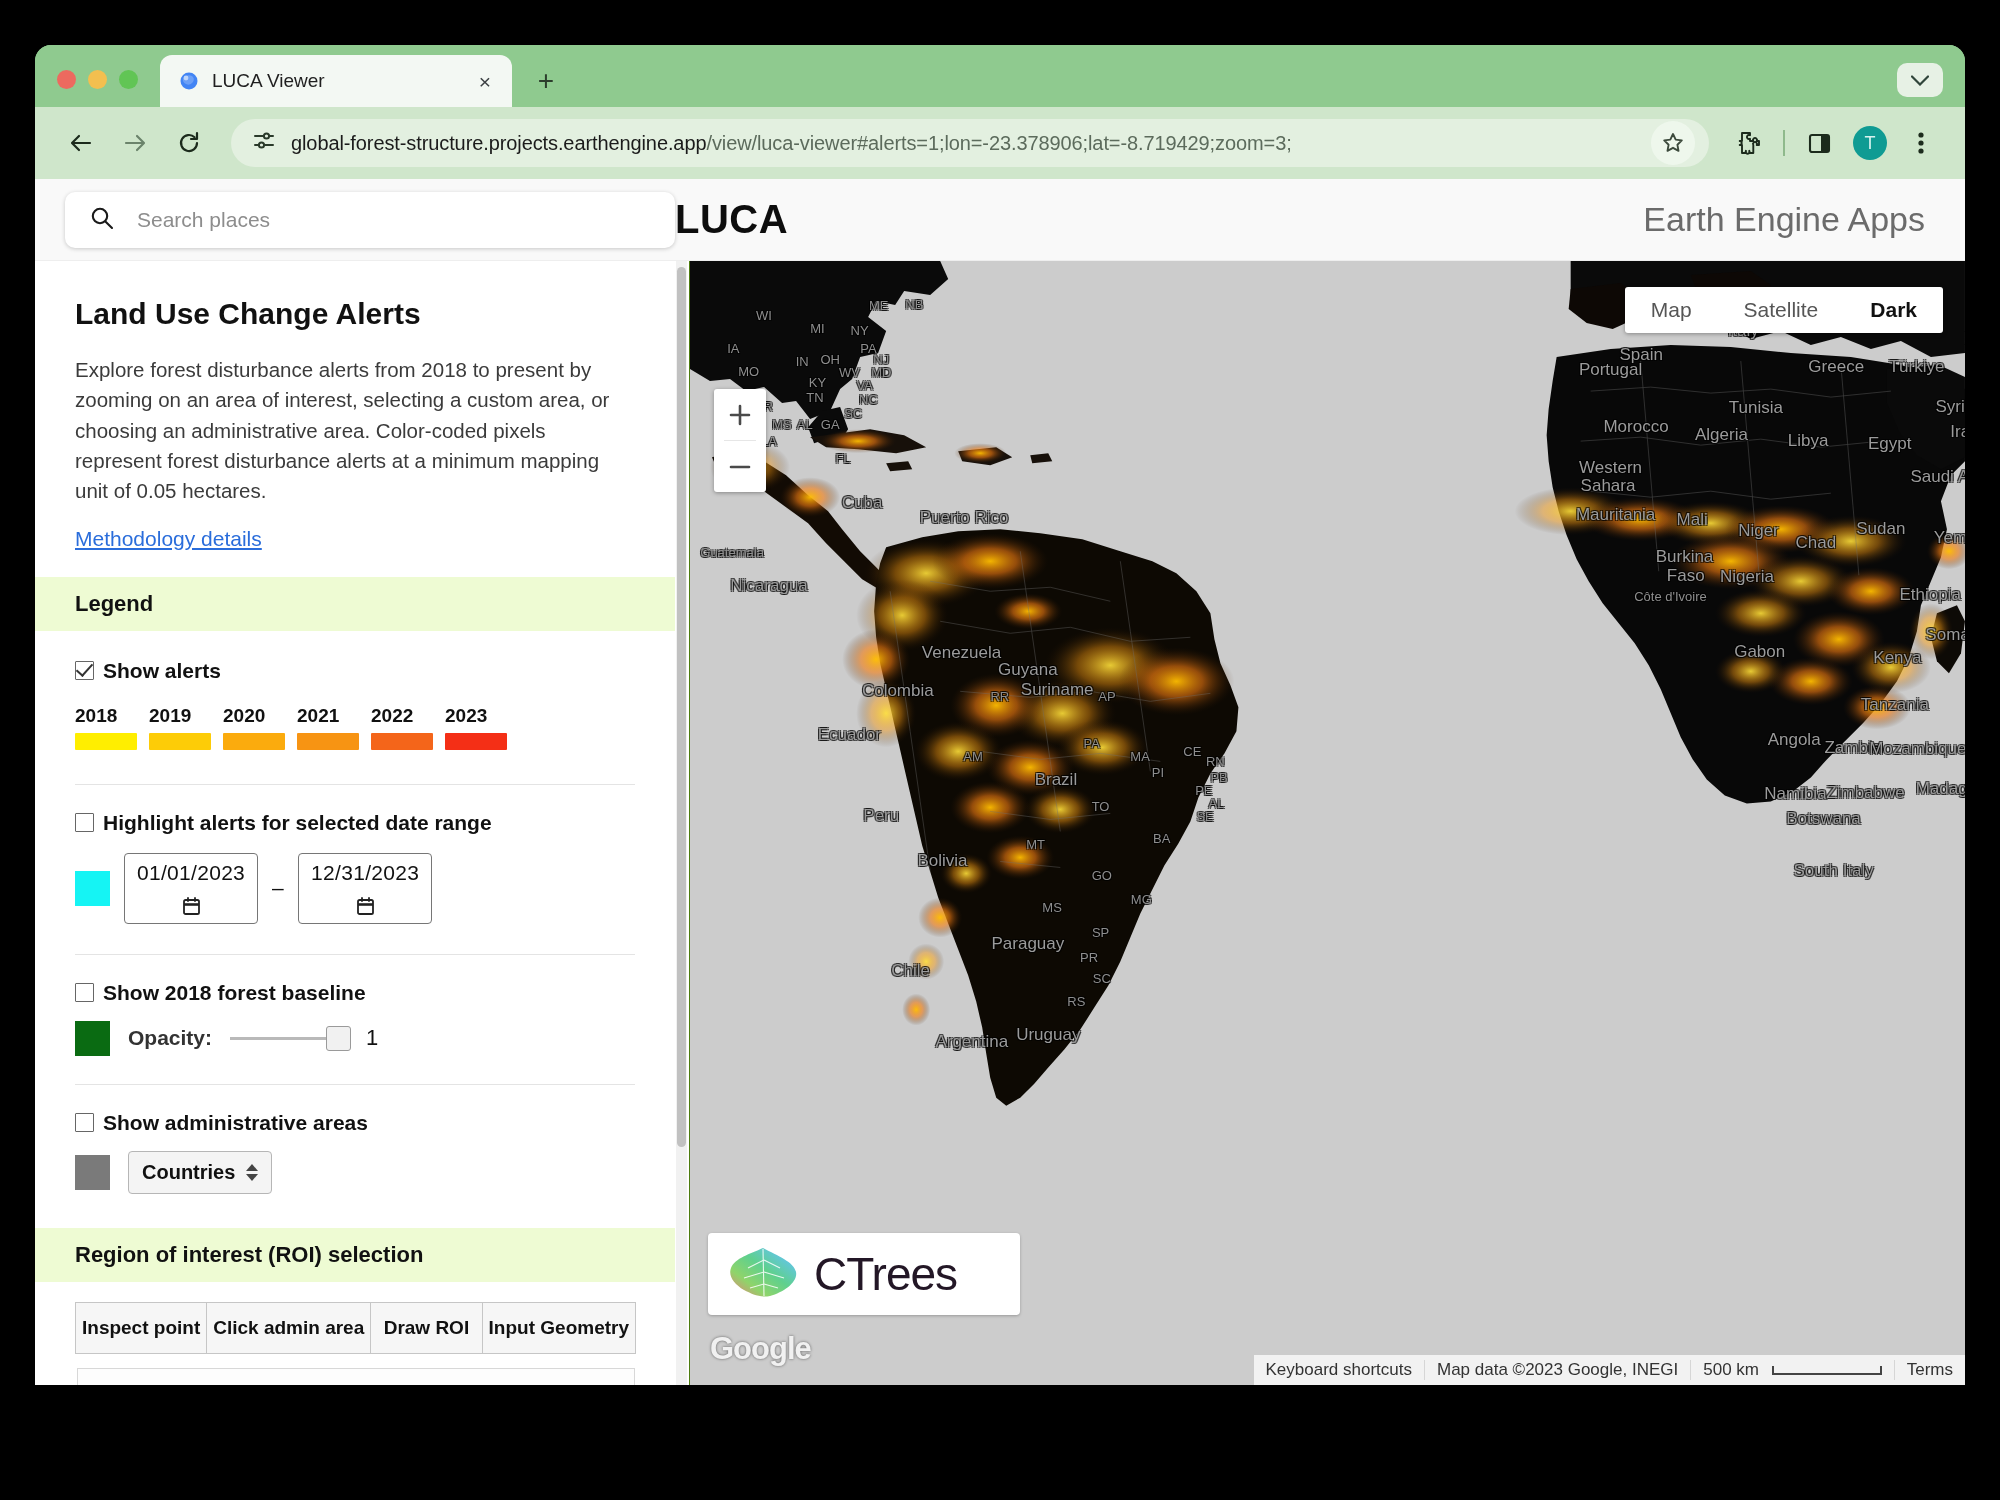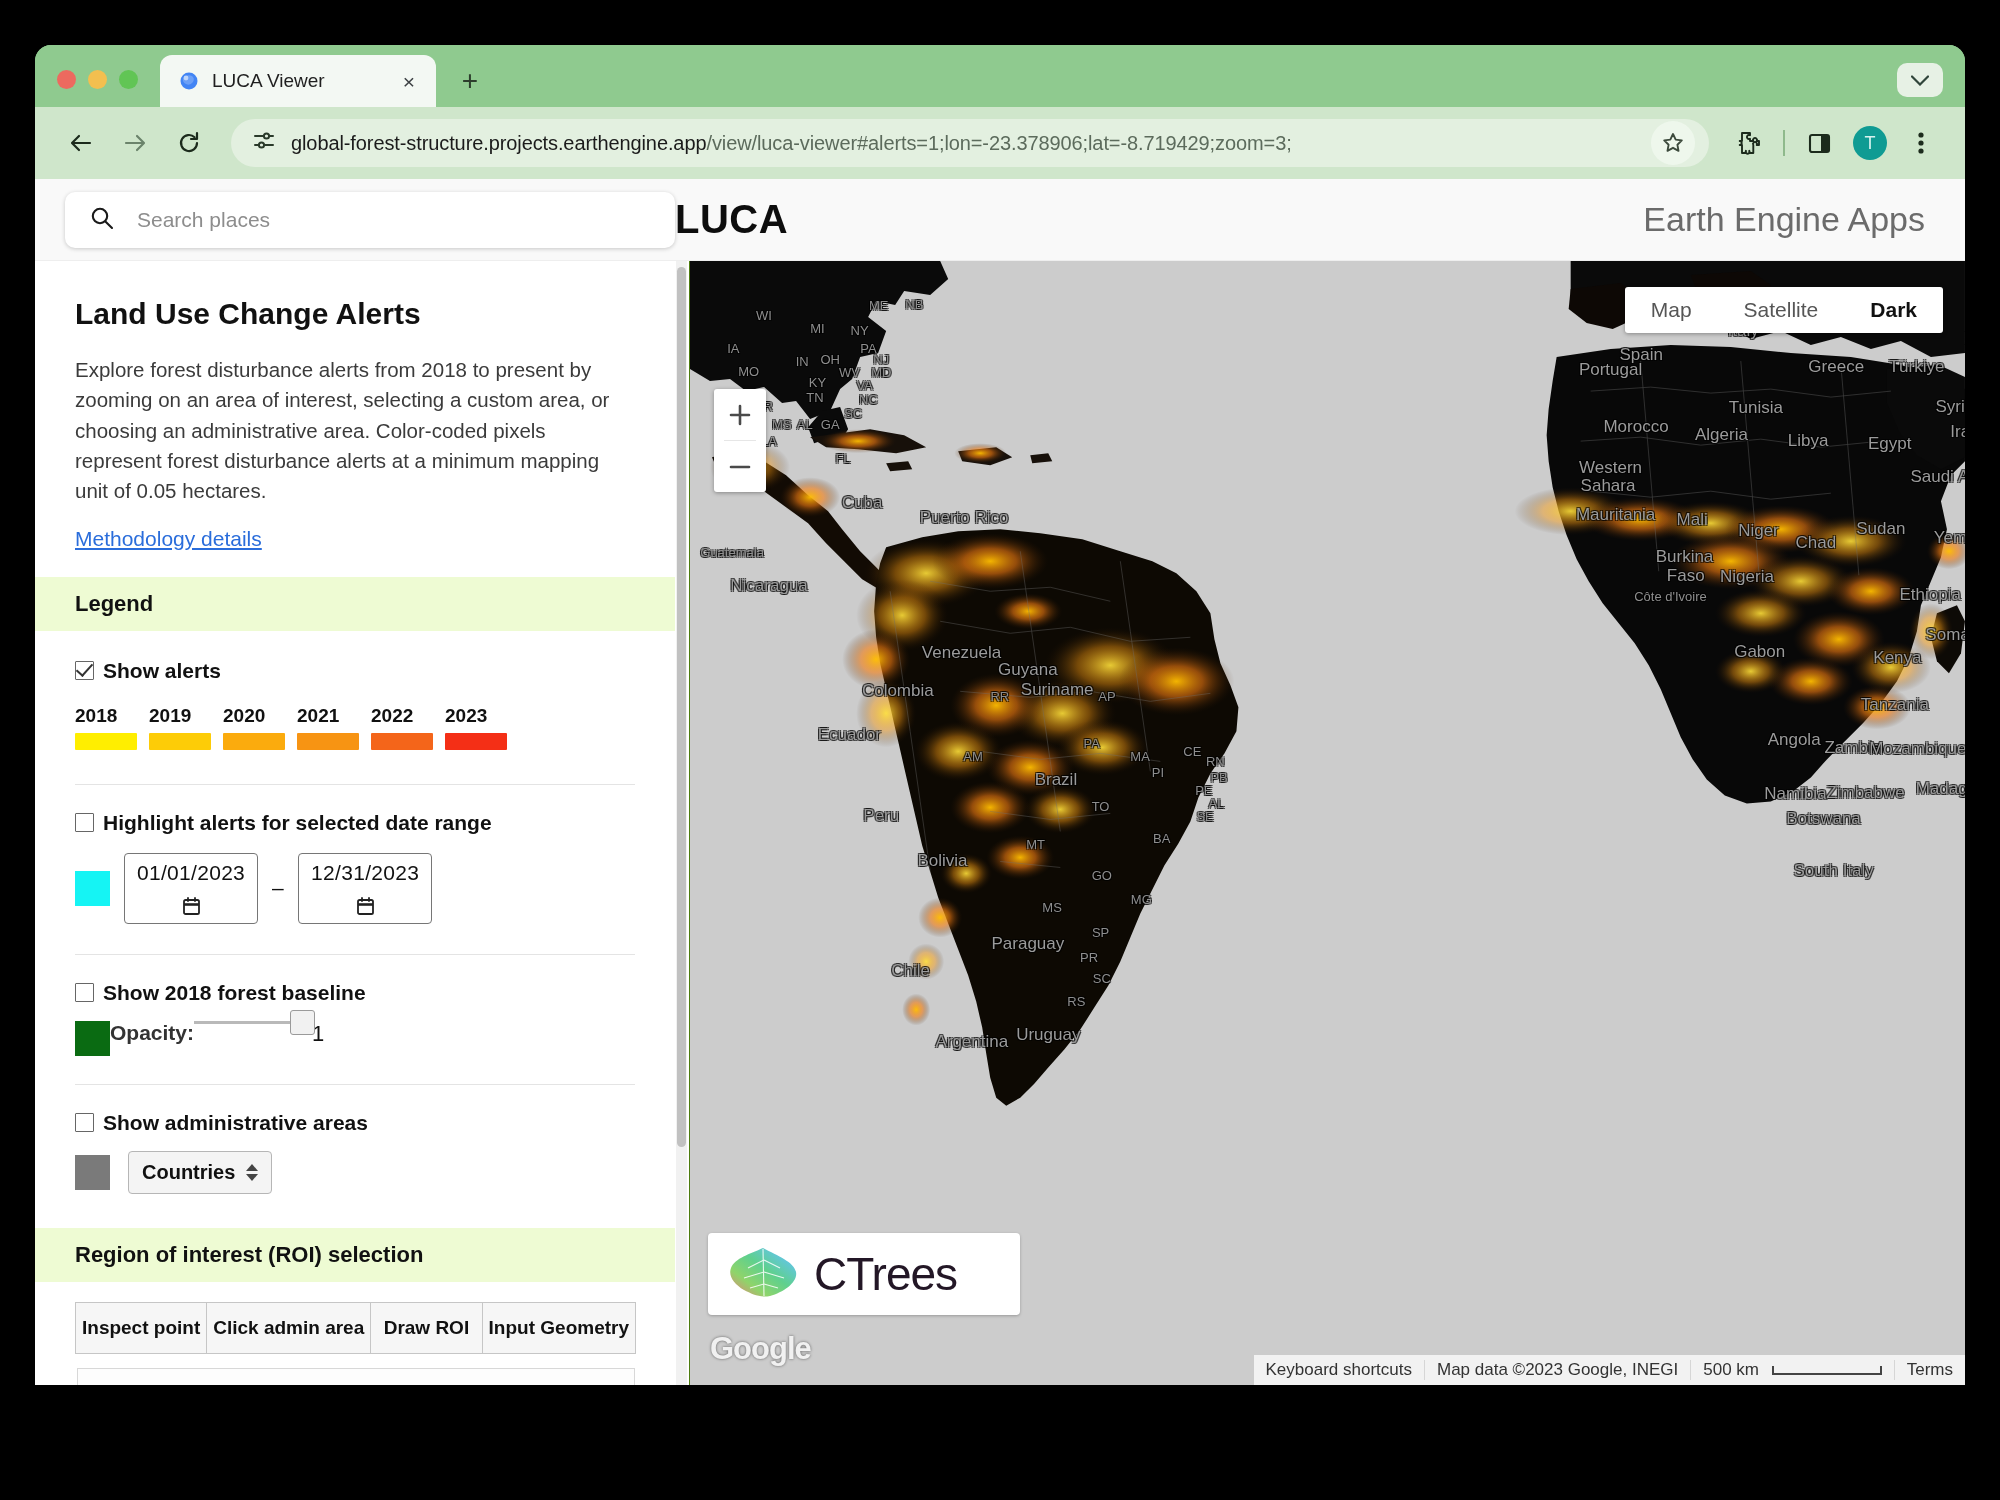--- a/index.html
+++ b/index.html
@@ -30,21 +30,21 @@
     padding-left: 22px;
   }
   .traffic-lights { display: flex; gap: 12px; align-items: center; padding-bottom: 18px; margin-right: 22px;}
   .tl { width: 19px; height: 19px; border-radius: 50%; }
   .tl.red { background: #ec6a5f; }
   .tl.yellow { background: #f3bf4f; }
   .tl.green { background: #61c555; }
 
   #tab-active {
     display: flex; align-items: center;
-    width: 276px; height: 52px;
+    width: 352px; height: 52px;
     background: #f3f8f3;
     border-radius: 12px 12px 0 0;
     padding: 0 14px 0 18px;
     gap: 12px;
     position: relative;
   }
   .favicon {
     width: 22px; height: 22px; flex: 0 0 22px;
     position: relative;
   }
@@ -232,21 +232,21 @@
   .color-chip { width: 35px; height: 35px; flex: 0 0 35px; }
   .date-field {
     display: flex; align-items: center; gap: 12px;
     border: 1px solid #767676; border-radius: 4px;
     padding: 7px 12px; background: #fff; flex-direction: column;
   }
   .date-text { font-size: 21px; color: #111; letter-spacing: .3px; }
   .cal-icon { width: 17px; height: 19px; position: relative; }
 
   #baseline-block { padding: 26px 40px 0 40px; }
-  #opacity-row { display: flex; margin-top: 16px; }
+  #opacity-row { display: flex; align-items: center; gap: 18px; margin-top: 16px; }
   .opacity-label { font-size: 21px; font-weight: bold; color: #333; }
   .slider-track {
     width: 110px; height: 3px; background: #b9b9b9; position: relative;
   }
   .slider-thumb {
     position: absolute; right: -11px; top: -11px;
     width: 25px; height: 25px; background: #f1f1f1;
     border: 1px solid #9a9a9a; border-radius: 3px;
   }
   .opacity-value { font-size: 22px; color: #111; margin-left: 8px; }

